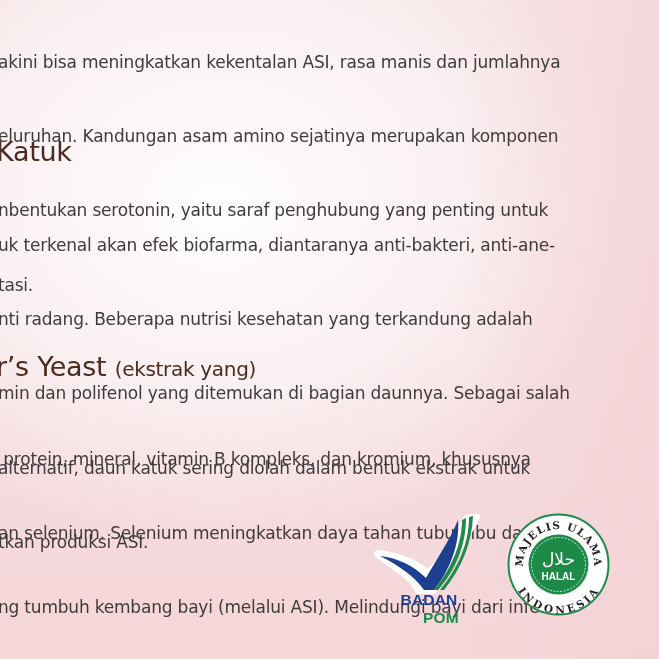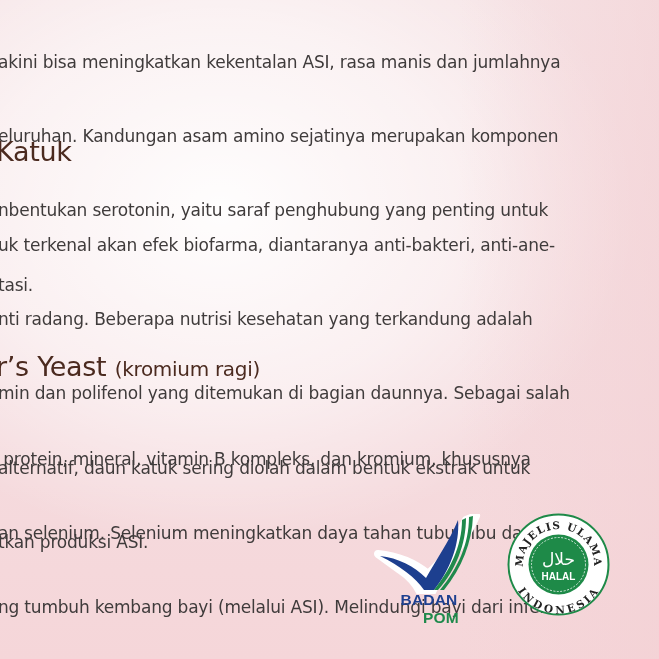--- a/index.html
+++ b/index.html
@@ -60,21 +60,21 @@
 
   <h2 class="heading" id="h2">Katuk</h2>
   <div class="para" id="p2">
     <span>uk terkenal akan efek biofarma, diantaranya anti-bakteri, anti-ane-</span>
     <span>nti radang. Beberapa nutrisi kesehatan yang terkandung adalah</span>
     <span>min dan polifenol yang ditemukan di bagian daunnya. Sebagai salah</span>
     <span>alternatif, daun katuk sering diolah dalam bentuk ekstrak untuk</span>
     <span>tkan produksi ASI.</span>
   </div>
 
-  <h2 class="heading" id="h3"><span>r’s Yeast</span> <span class="sub">(kromium ragi)</span></h2>
+  <h2 class="heading" id="h3"><span>r’s Yeast</span> <span class="sub">(ekstrak yang)</span></h2>
   <div class="para" id="p3">
     <span> protein, mineral, vitamin B kompleks, dan kromium, khususnya</span>
     <span>an selenium. Selenium meningkatkan daya tahan tubuh ibu dan</span>
     <span>ng tumbuh kembang bayi (melalui ASI). Melindungi bayi dari infeksi</span>
     
   </div>
 
   <div class="logo-bpom">
     <svg width="114" height="80" viewBox="0 0 114 80">
 

